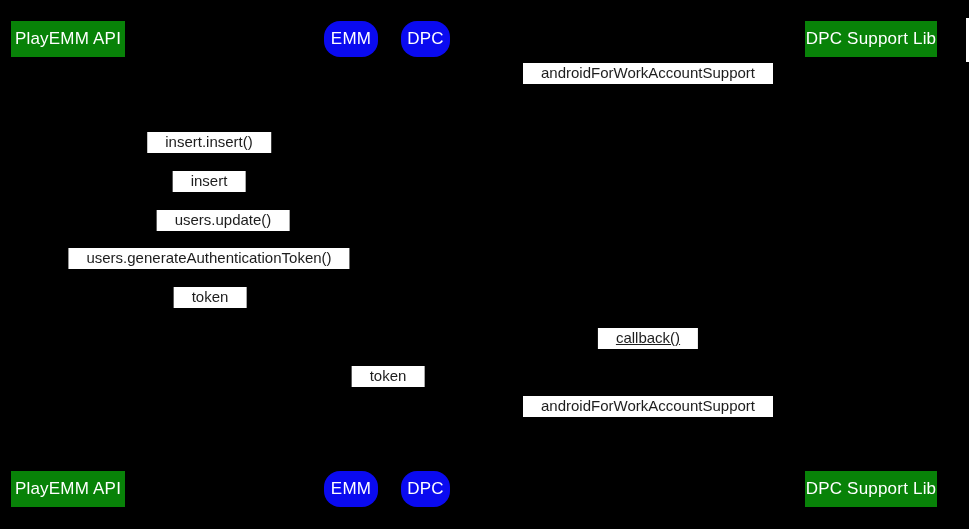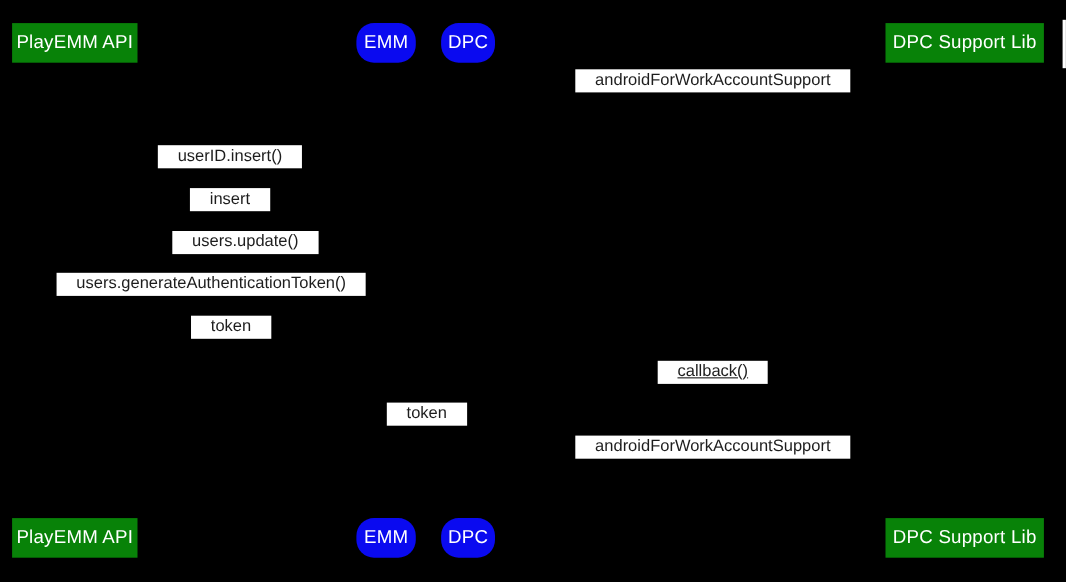--- a/index.html
+++ b/index.html
@@ -29,40 +29,40 @@
     letter-spacing: 0.2px;
     white-space: nowrap;
   }
   .actor.green { background: var(--actor-green, #088208); }
   .actor.blue  { background: var(--actor-blue, #0a0af0); border-radius: 16px; }
   .row-top    { top: 21px; }
   .row-bottom { top: 471px; }
   .pos-playemm { left: 11px;  width: 114px; }
   .pos-emm     { left: 324px; width: 54px; }
   .pos-dpc     { left: 401px; width: 49px; }
-  .pos-dpcsl   { left: 805px; width: 144px; }
+  .pos-dpcsl   { left: 805px; width: 132px; }
 
   
   .msg {
     position: absolute;
     transform: translateX(-50%);
     background: var(--message-bg, #ffffff);
     color: var(--message-text, #1d1d1d);
     font-size: 15px;
     line-height: 20.5px;
     padding: 0 18px;
     text-align: left;
     white-space: nowrap;
   }
   .msg span { display: block; }
   #m0 { left: 648px; top: 63px; }
   #m1 { left: 209px; top: 132px; }
   #m2 { left: 209px; top: 171px; }
   #m3 { left: 223px; top: 210px; }
-  #m4 { left: 192px; top: 248px; }
+  #m4 { left: 209px; top: 248px; }
   #m5 { left: 210px; top: 287px; }
   #m6 { left: 648px; top: 328px; text-decoration: underline; }
   #m7 { left: 388px; top: 366px; }
   #m8 { left: 648px; top: 396px; }
 
   
   .edge-sliver {
     position: absolute;
     left: 966px;
     top: 18px;
@@ -78,21 +78,21 @@
 
   <div class="actor green row-top pos-playemm">PlayEMM API</div>
   <div class="actor blue row-top pos-emm">EMM</div>
   <div class="actor blue row-top pos-dpc">DPC</div>
   <div class="actor green row-top pos-dpcsl">DPC Support Lib</div>
 
   <div class="msg" id="m0">
     <span>androidForWorkAccountSupport</span>
   </div>
   <div class="msg" id="m1">
-    <span>userID.insert()</span>
+    <span>insert.insert()</span>
   </div>
   <div class="msg" id="m2">
     <span>insert</span>
   </div>
   <div class="msg" id="m3">
     <span>users.update()</span>
   </div>
   <div class="msg" id="m4">
     <span>users.generateAuthenticationToken()</span>
   </div>

